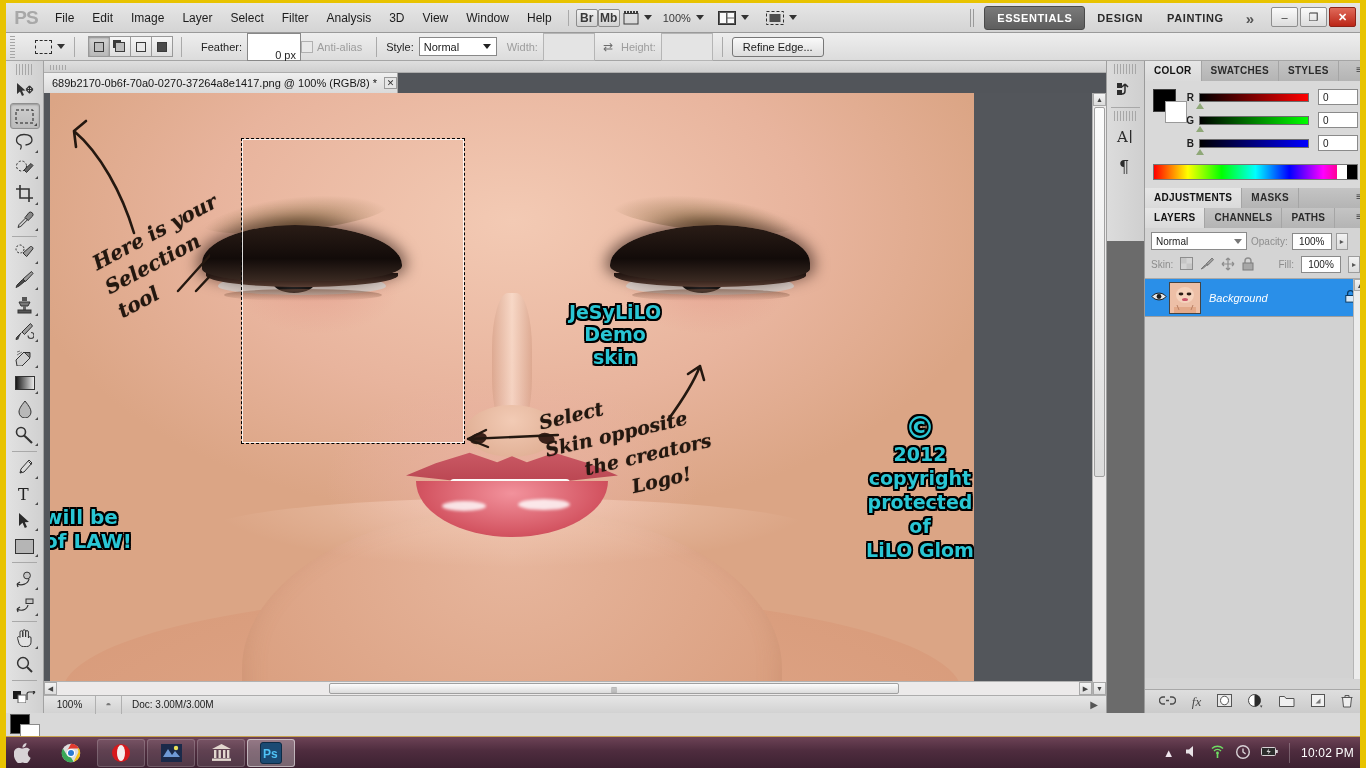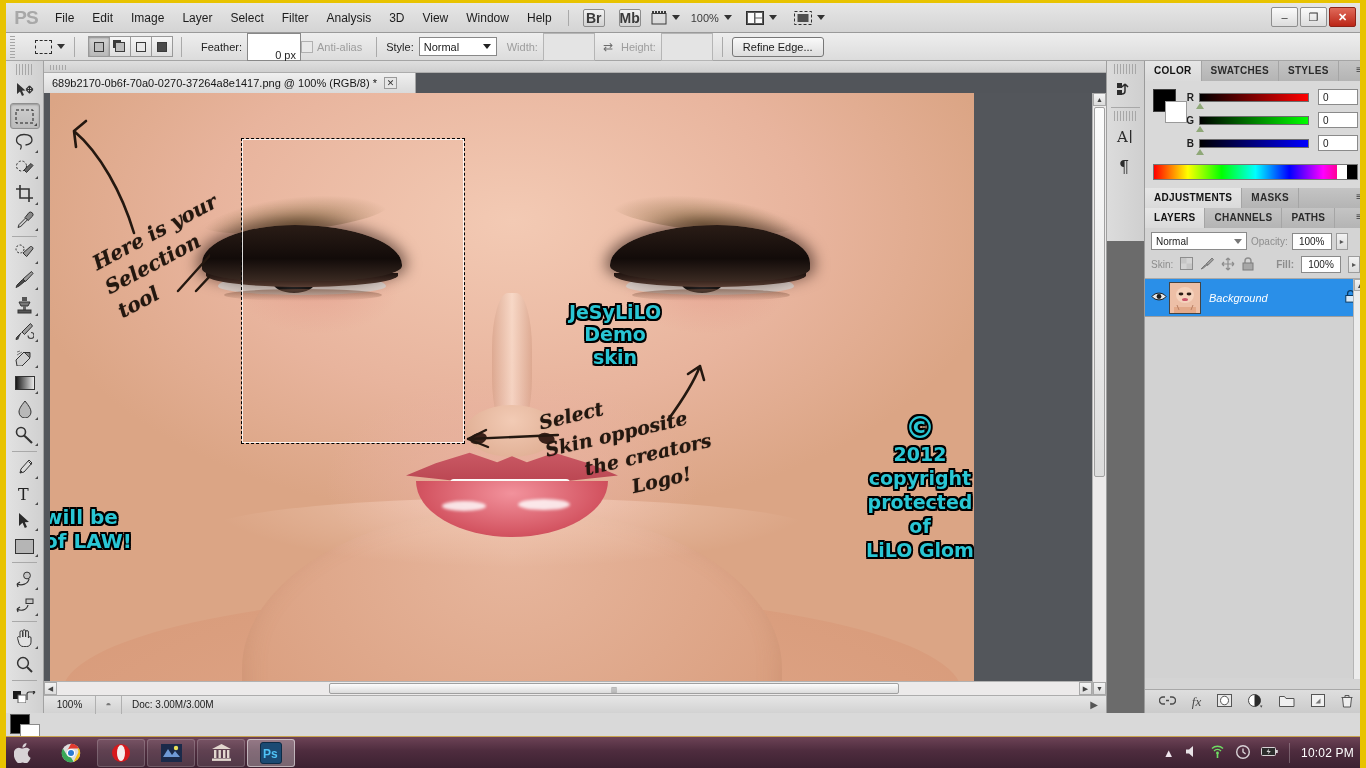--- a/index.html
+++ b/index.html
@@ -18,22 +18,22 @@
   
   .menubar { position:absolute; left:0; top:0; width:1354px; height:30px;
              background:linear-gradient(#e6e6e6,#d4d4d4); display:flex; align-items:center;
              border-bottom:1px solid #9a9a9a; }
   .ps-logo { width:40px; height:30px; display:flex; align-items:center; justify-content:center;
              font-size:19px; font-weight:bold; color:#a8a8a8; letter-spacing:-1px;
              font-family:"Liberation Sans",sans-serif; }
   .menu-item { padding:0 9px; height:30px; line-height:30px; font-size:12px; color:#1c1c1c; cursor:default; }
   .msep { width:1px; height:16px; background:#a9a9a9; margin:0 7px; }
   .tool-sm { width:22px; height:18px; border:1px solid #8c8c8c; border-radius:2px;
-             background:linear-gradient(#f2f2f2,#d2d2d2); font-size:14px; display:flex;
-             align-items:center; justify-content:center; margin:0 7px; font-weight:bold; color:#3a3a3a;}
+             background:linear-gradient(#f2f2f2,#d2d2d2); font-size:12px; display:flex;
+             align-items:center; justify-content:center; margin:0 0; font-weight:bold; color:#3a3a3a;}
   .icbtn { display:flex; align-items:center; margin:0 3px; }
   .caret { width:0;height:0;border-left:4px solid transparent;border-right:4px solid transparent;
            border-top:5px solid #333; margin-left:5px; }
   .zoomtxt { font-size:11px; color:#3a3a3a; margin-left:8px;}
   .ws-group { position:absolute; right:96px; top:0; height:30px; display:flex; align-items:center; }
   .ws-tab { font-size:11px; font-weight:bold; padding:5px 12px; letter-spacing:.6px; color:#2a2a2a; }
   .ws-tab.active { background:linear-gradient(#7a7a7a,#5e5e5e); color:#fff;
                    border:1px solid #4a4a4a; border-radius:3px; }
   .ws-more { font-size:15px; color:#555; padding:0 10px; font-weight:bold;}
   .wingrip { width:6px; height:18px; margin-right:8px;
@@ -93,21 +93,21 @@
 
   
   .docwrap { position:absolute; left:38px; top:58px; width:1062px; height:652px; background:#52555a;}
   .docgrip { position:absolute; left:0; top:0; width:1062px; height:12px;
              background:linear-gradient(#dfdfdf,#cfcfcf);
              border-bottom:1px solid #adadad;}
   .docgrip:after{content:"";position:absolute;left:6px;top:4px;width:18px;height:5px;
              background:repeating-linear-gradient(90deg,#a7a7a7 0 1px,transparent 1px 3px);}
   .doctab { position:absolute; left:0; top:12px; height:20px;
             background:linear-gradient(#f0f0f0,#dadada); border-right:1px solid #a5a5a5;
-            display:flex; align-items:center; padding:0 18px 0 8px; font-size:11px; color:#151515; }
+            display:flex; align-items:center; padding:0 0 0 8px; font-size:11px; color:#151515; }
   .doctab .xb { margin-left:7px; width:13px;height:12px; border:1px solid #9a9a9a;
                 display:flex;align-items:center;justify-content:center; font-size:9px; color:#333;
                 background:#e6e6e6;}
   .tabrest { position:absolute; left:0; top:12px; width:1062px; height:20px;
              background:linear-gradient(#d0d0d0,#c0c0c0); border-bottom:1px solid #9f9f9f; z-index:-1;}
   .canvas-area { position:absolute; left:0; top:32px; width:1048px; height:602px; background:#53565b;
                  overflow:hidden;}
   .photo { position:absolute; left:6px; top:0px; width:924px; height:640px; overflow:hidden; }
 
   
@@ -310,20 +310,27 @@
       <span class="caret"></span>
     </div>
     <div class="icbtn" style="margin-left:14px;">
       <svg width="18" height="14" viewBox="0 0 18 14">
           <rect x="0.5" y="0.5" width="17" height="13" fill="none" stroke="#2f2f2f" stroke-dasharray="3 2"></rect>
           <rect x="3.5" y="3" width="11" height="8" fill="#4e4e4e"></rect>
         </svg>
       <span class="caret"></span>
     </div>
 
+    <div class="ws-group">
+      <div class="wingrip"></div>
+      <div class="ws-tab active">ESSENTIALS</div>
+      <div class="ws-tab">DESIGN</div>
+      <div class="ws-tab">PAINTING</div>
+      <div class="ws-more">»</div>
+    </div>
     <div class="wbtns">
       <div class="wbtn">–</div>
       <div class="wbtn">❐</div>
       <div class="wbtn close">✕</div>
     </div>
   </div>
 
   <div class="optbar">
     <div class="dotgrip"></div>
     <div style="display:flex;align-items:center;margin-left:14px;">
@@ -776,21 +783,21 @@
         <svg width="14" height="14" viewBox="0 0 14 14">
             <path d="M7 1 v12 M1 7 h12 M7 1 l-2 2 M7 1 l2 2 M7 13 l-2 -2 M7 13 l2 -2 M1 7 l2 -2 M1 7 l2 2 M13 7 l-2 -2 M13 7 l-2 2" stroke="#8d8d8d" fill="none" stroke-width="1.2"></path>
           </svg>
       </span>
       <span>
         <svg width="12" height="14" viewBox="0 0 12 14">
             <path d="M3 6 V4 a3 3 0 0 1 6 0 v2" fill="none" stroke="#8d8d8d" stroke-width="1.4"></path>
             <rect x="1" y="6" width="10" height="7" fill="#a8a8a8" stroke="#7d7d7d"></rect>
           </svg>
       </span>
-      <span class="opt-lbl" style="margin-left:auto;font-weight:bold;">Fill:</span>
+      <span class="opt-lbl" style="margin-left:auto;">Fill:</span>
       <span class="numbox">100%</span>
       <span class="stepper">▸</span>
     </div>
 
     <div class="layerlist">
       <div class="layerrow">
         <span class="eye">
           <svg width="16" height="11" viewBox="0 0 16 11">
               <path d="M1 5.5 C4 1 12 1 15 5.5 C12 10 4 10 1 5.5 Z" fill="#e9e9e9" stroke="#1d1d1d"></path>
               <circle cx="8" cy="5.5" r="2.4" fill="#1d1d1d"></circle>

